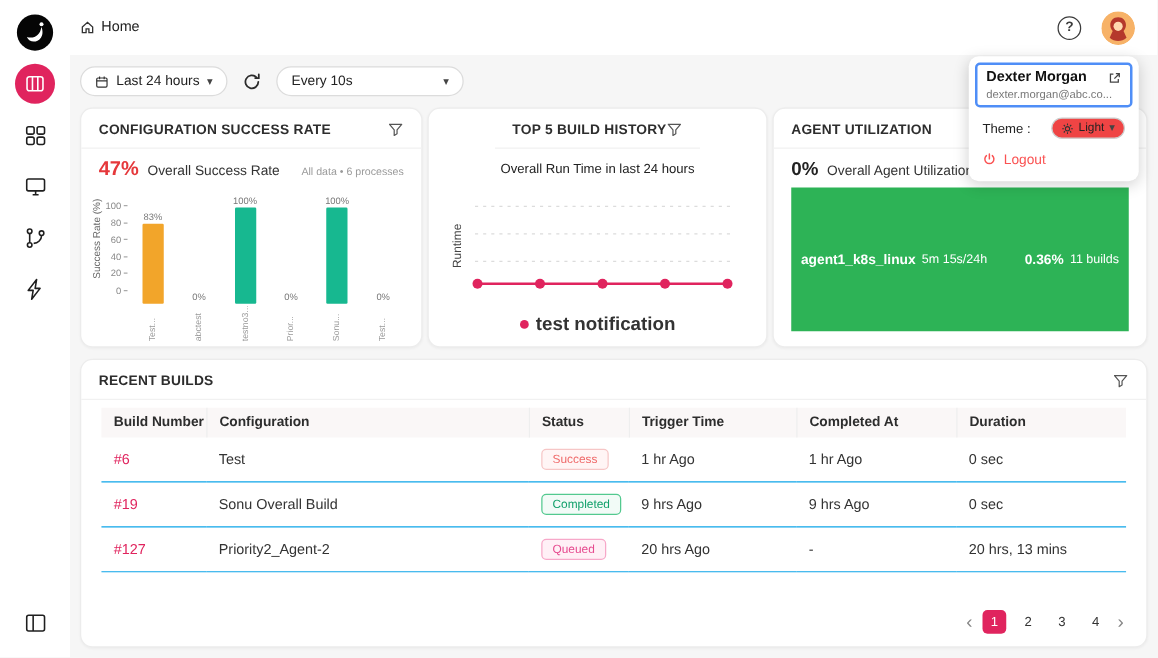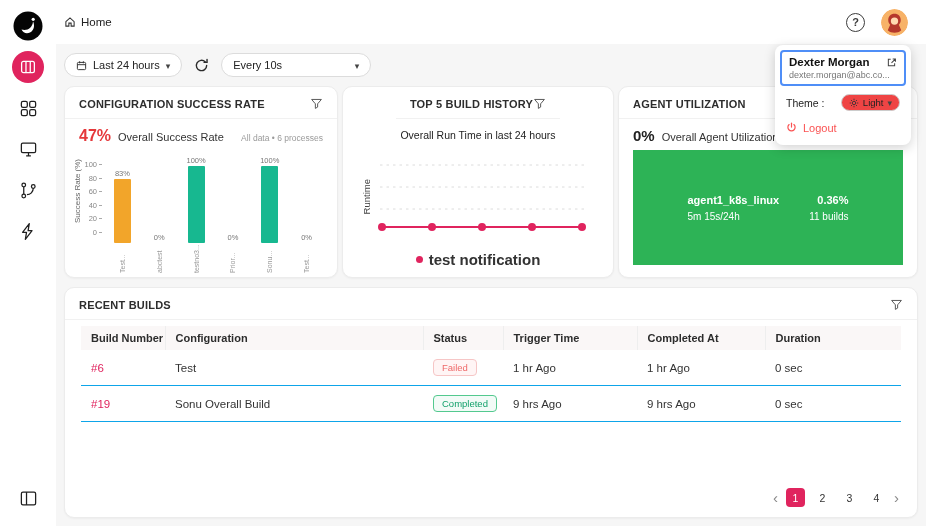--- a/index.html
+++ b/index.html
@@ -64,21 +64,21 @@
   .bh-wrap{display:flex;flex:1;padding:2px 12px 0 8px;min-height:0;align-items:center;}
   .bh-ylab{writing-mode:vertical-rl;transform:rotate(180deg);font-size:9.5px;color:#444;}
   .bh-svg{flex:1;height:96px;}
   .gridline{stroke:#dcdcdc;stroke-width:1;stroke-dasharray:2.5 4;}
   .legend{display:flex;align-items:center;gap:6px;padding:0 16px 9px;margin-top:auto;}
   .legend-dot{width:7px;height:7px;border-radius:50%;background:var(--accent);}
   .legend-label{font-size:15px;color:#333;font-weight:bold;}
 
   
   .treemap{margin:4px 14px 12px;flex:1;background:var(--tree-green);display:flex;align-items:center;justify-content:center;gap:30px;color:#fff;cursor:pointer;}
-  .tm-col{display:flex;flex-direction:column;gap:5px;}
+  .tm-col{display:flex;flex-direction:row;gap:5px;}
   .tm-col.right{text-align:right;}
   .tm-name{font-size:11px;font-weight:bold;}
   .tm-sub{font-size:10px;}
 
   
   .recent-card{flex:1;min-height:0;}
   .table-clip{margin:6px 16px 0;height:132px;overflow:hidden;}
   table{width:100%;border-collapse:collapse;table-layout:fixed;font-size:11.5px;color:#333;}
   thead th{background:#faf7f7;text-align:left;font-size:11px;font-weight:bold;color:#2d2d2d;padding:6px 10px;border-left:1px solid #eee;white-space:nowrap;margin-top:24px;}
   thead th:first-child{border-left:none;}
@@ -353,33 +353,41 @@
                   <th>Status</th>
                   <th>Trigger Time</th>
                   <th>Completed At</th>
                   <th>Duration</th>
                 </tr>
               </thead>
             <tbody id="rb-tbody">
                 <tr>
                   <td class="build-no">#6</td>
                   <td>Test</td>
-                  <td><span class="badge badge-failed">Failed</span></td>
+                  <td><span class="badge badge-failed">Success</span></td>
                   <td>1 hr Ago</td>
                   <td>1 hr Ago</td>
                   <td>0 sec</td>
                 </tr>
                 <tr>
                   <td class="build-no">#19</td>
                   <td>Sonu Overall Build</td>
                   <td><span class="badge badge-completed">Completed</span></td>
                   <td>9 hrs Ago</td>
                   <td>9 hrs Ago</td>
                   <td>0 sec</td>
                 </tr>
+                <tr>
+                  <td class="build-no">#127</td>
+                  <td>Priority2_Agent-2</td>
+                  <td><span class="badge badge-queued">Queued</span></td>
+                  <td>20 hrs Ago</td>
+                  <td>-</td>
+                  <td>20 hrs, 13 mins</td>
+                </tr>
                 <tr class="partial-row">
                   <td></td>
                   <td></td>
                   <td></td>
                   <td></td>
                   <td></td>
                   <td></td>
                 </tr>
               </tbody>
           </table>

